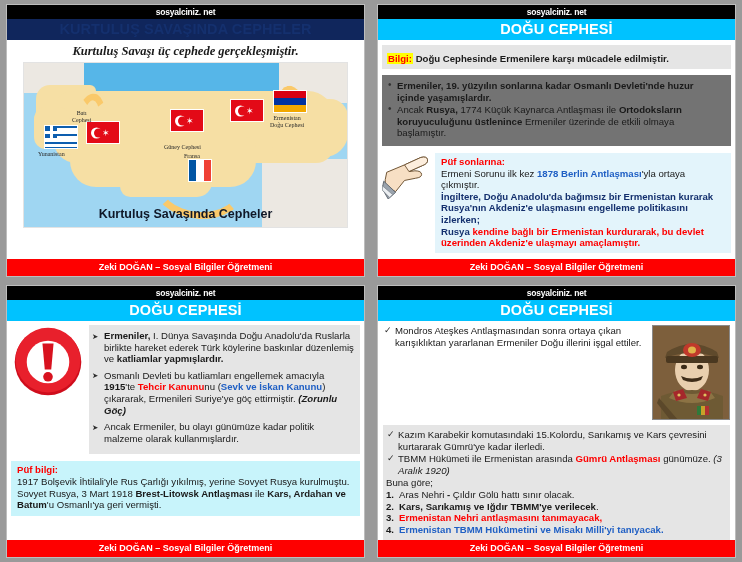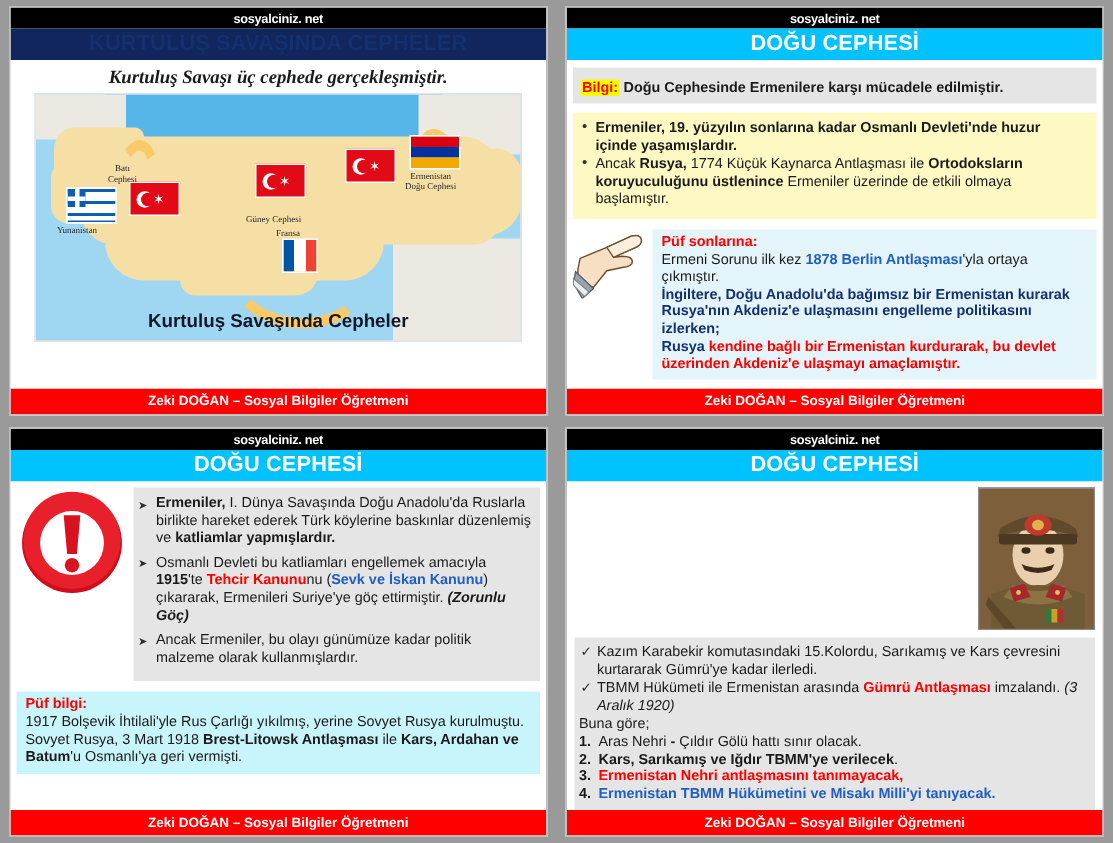--- a/index.html
+++ b/index.html
@@ -136,21 +136,21 @@
     text-align: center;
     font-size: 12.5px;
     font-weight: bold;
     color: #101828;
     font-family: "Liberation Sans", sans-serif;
   }
 
   
   .box { padding: 4px 6px; }
   .box-yellow  { background: #e5e5e5; }
-  .box-pink    { background: #fef9c3; }
+  .box-pink    { background: #737373; }
   .box-blue    { background: #e3f4fb; }
   .box-cyan    { background: #c8f4fb; }
 
   .t { font-size: 9.6px; line-height: 11.6px; color: #1a1a1a; }
   b { font-weight: bold; }
   .red  { color: #fe0000; font-weight: bold; }
   .blue { color: #1f5fc4; font-weight: bold; }
   .navy { color: #14306e; font-weight: bold; }
   .hl-yellow { background: #ffff00; color:#fe0000; font-weight:bold; padding:0 1px; }
 
@@ -365,20 +365,21 @@
     </div>
   </div>
 
   <div class="panel">
     <div class="panel-inner">
       <div class="brandbar">sosyalciniz. net</div>
       <div class="titlebar cyan">DOĞU CEPHESİ</div>
       <div class="body" style="padding:4px 5px 2px 5px;">
         <div class="row" style="gap:6px;">
           <ul class="chk t" id="p4top" style="flex:1;">
+              <li><span>Mondros Ateşkes Antlaşmasından sonra ortaya çıkan karışıklıktan yararlanan Ermeniler Doğu illerini işgal ettiler.</span></li>
             </ul>
           <div class="portrait">
             <svg viewBox="0 0 78 95" width="78" height="95">
               <rect width="78" height="95" fill="#8a6a44"></rect>
               <rect x="0" y="0" width="78" height="95" fill="#7d5f3c"></rect>
               <ellipse cx="39" cy="44" rx="17" ry="21" fill="#e9cfae"></ellipse>
               <path d="M14 26 q25 -16 50 0 l2 6 q-27 -10 -54 0 Z" fill="#5f4a2c"></path>
               <rect x="13" y="30" width="52" height="7" rx="2" fill="#4a3820"></rect>
               <ellipse cx="39" cy="24" rx="9" ry="7" fill="#c0392b"></ellipse>
               <ellipse cx="39" cy="24" rx="4" ry="3.5" fill="#e0b34a"></ellipse>
@@ -394,21 +395,21 @@
               <rect x="44" y="80" width="4" height="9" fill="#2f7a3a"></rect>
               <rect x="48" y="80" width="4" height="9" fill="#c8a12a"></rect>
               <rect x="52" y="80" width="4" height="9" fill="#b03030"></rect>
               <path d="M6 72 l20 23 l-8 0 l-14 -18 Z" fill="#5b482a"></path>
             </svg>
           </div>
         </div>
         <div class="box box-yellow" style="margin-top:5px;padding:4px 6px 5px 3px;">
           <ul class="chk t" id="p4bottom">
               <li><span>Kazım Karabekir komutasındaki 15.Kolordu, Sarıkamış ve Kars çevresini kurtararak Gümrü'ye kadar ilerledi.</span></li>
-              <li><span>TBMM Hükümeti ile Ermenistan arasında </span><span class="red">Gümrü Antlaşması</span><span> imzalandı. </span><span style="font-style: italic;">(3 Aralık 1920)</span></li>
+              <li><span>TBMM Hükümeti ile Ermenistan arasında </span><span class="red">Gümrü Antlaşması</span><span> günümüze. </span><span style="font-style: italic;">(3 Aralık 1920)</span></li>
             </ul>
           <div class="t" style="margin-top:1px;">Buna göre;</div>
           <ol class="num t" id="p4num">
               <li><span>Aras Nehri </span><span style="font-weight: bold;">-</span><span> Çıldır Gölü hattı sınır olacak.</span></li>
               <li><span style="font-weight: bold;">Kars, Sarıkamış ve Iğdır TBMM'ye verilecek</span><span>.</span></li>
               <li><span class="red">Ermenistan Nehri antlaşmasını tanımayacak,</span></li>
               <li><span class="blue">Ermenistan TBMM Hükümetini ve Misakı Milli'yi tanıyacak.</span></li>
             </ol>
         </div>
       </div>

